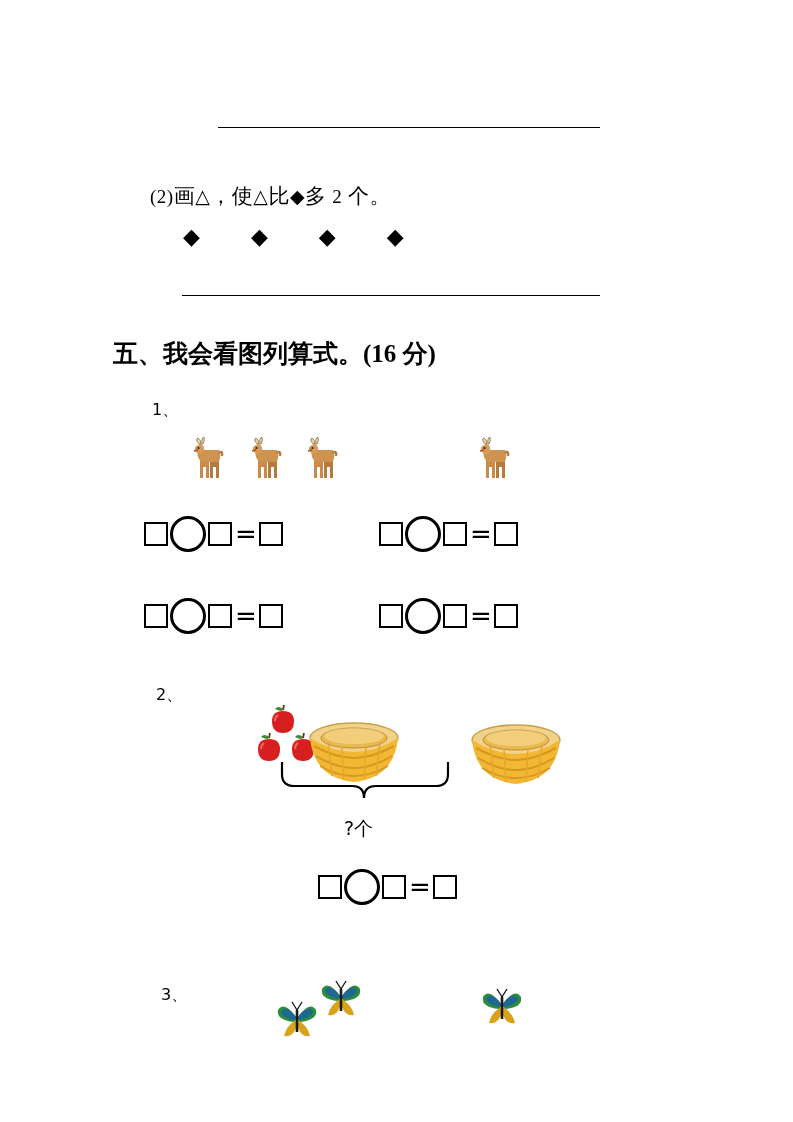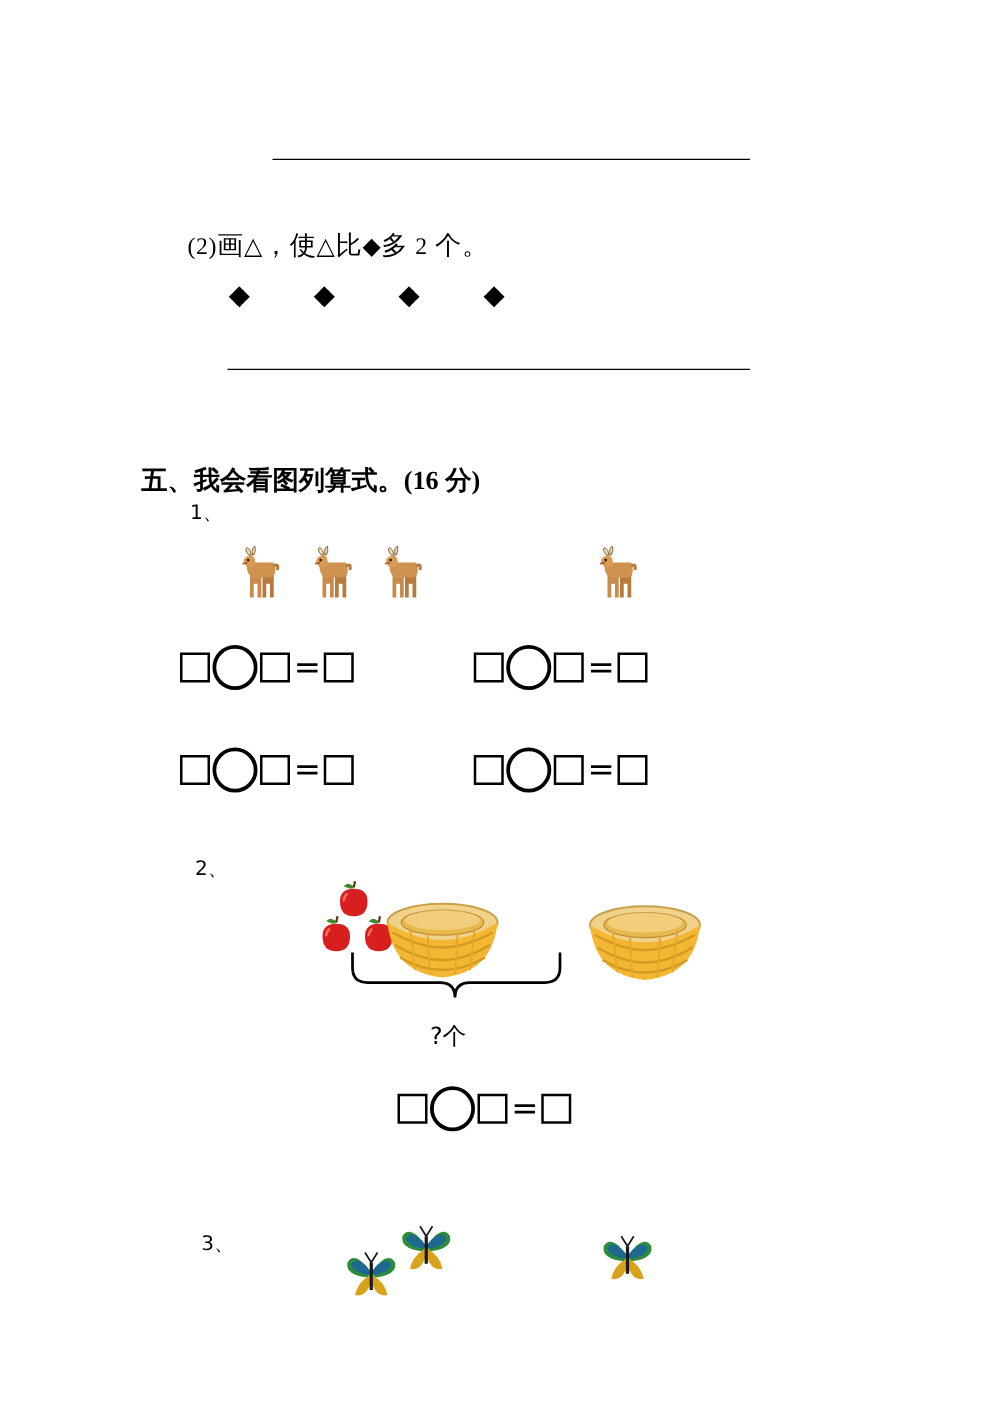--- a/index.html
+++ b/index.html
@@ -49,24 +49,24 @@
     left: 183px;
     top: 224px;
     font-family: "DejaVu Sans", sans-serif;
     font-size: 22px;
     letter-spacing: 22px;
   }
 
   .section-head {
     position: absolute;
     left: 113px;
-    top: 370px;
+    top: 337px;
     font-family: "DejaVu Sans", sans-serif;
     font-weight: bold;
-    font-size: 21px;
+    font-size: 25px;
     white-space: nowrap;
   }
   .section-head .score {
     font-family: "Liberation Serif", serif;
     font-weight: bold;
   }
 
   .item-no {
     position: absolute;
     font-family: "DejaVu Sans", sans-serif;

